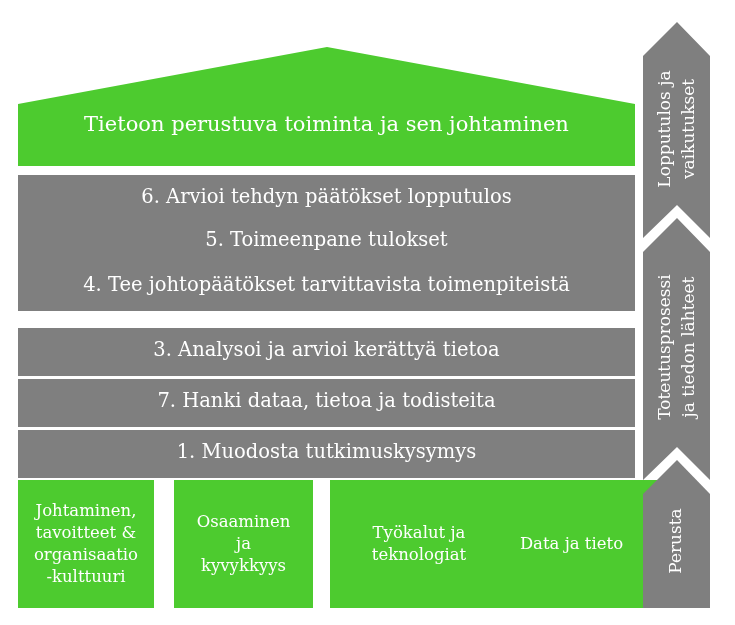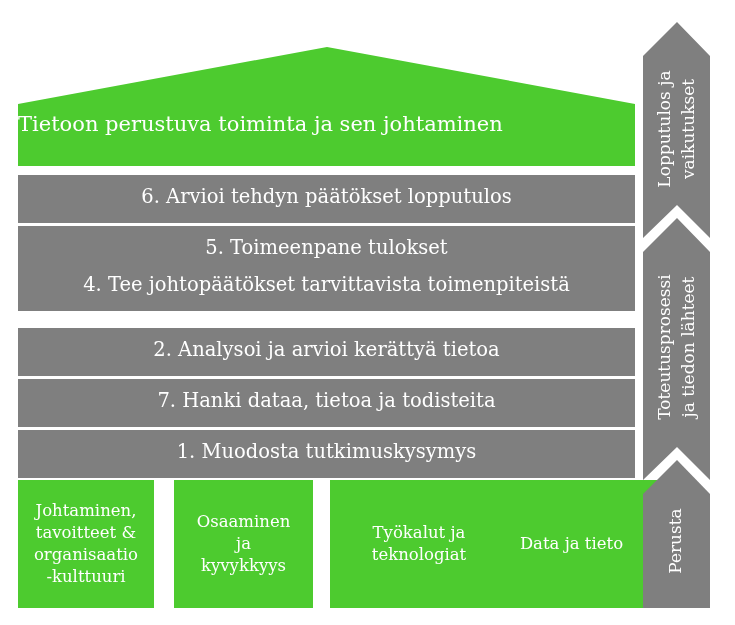--- a/index.html
+++ b/index.html
@@ -1,43 +1,43 @@
 <!DOCTYPE html>
 <html><head>
 <meta charset="utf-8">
 <style>
   html, body { margin:0; padding:0; background:#ffffff; }
   body { width:735px; height:625px; position:relative; overflow:hidden;
          font-family:"DejaVu Serif", serif; }
   .roof { position:absolute; left:0; top:0; }
   .roof-label { position:absolute; left:18px; top:104px; width:617px; height:40px;
-                color:#fff; font-size:21px; line-height:40px; }
+                color:#fff; font-size:21px; text-align:center; line-height:40px; }
   .step { position:absolute; left:18px; width:617px; height:48px; background:#7f7f7f;
           color:#fff; font-size:19.5px; text-align:center; line-height:43px; }
   .pillar { position:absolute; top:480px; height:128px; background:#4dcb2f; color:#fff;
             font-size:16.5px; line-height:22px; text-align:center;
             display:flex; align-items:center; justify-content:center; }
   .pillar span { white-space:pre-line; }
   .side { position:absolute; left:0; top:0; }
   .vlabel { position:absolute; color:#fff; font-size:17px; line-height:24px;
             text-align:center; white-space:pre-line;
             transform:rotate(-90deg); transform-origin:center center; }
 </style>
 </head>
 <body>
 
 <svg class="roof" width="735" height="625">
   <polygon points="18,104 327,47 635,104 635,166 18,166" fill="#4dcb2f"></polygon>
 </svg>
 <div class="roof-label">Tietoon perustuva toiminta ja sen johtaminen</div>
 
 <div class="step" style="top:175px">6. Arvioi tehdyn päätökset lopputulos</div>
-<div class="step" style="top:226px">5. Toimeenpane tulokset</div>
+<div class="step" style="top:218px">5. Toimeenpane tulokset</div>
 <div class="step" style="top:263px">4. Tee johtopäätökset tarvittavista toimenpiteistä</div>
-<div class="step" style="top:328px">2. Analysoi ja arvioi kerättyä tietoa</div>
+<div class="step" style="top:328px">3. Analysoi ja arvioi kerättyä tietoa</div>
 <div class="step" style="top:379px">7. Hanki dataa, tietoa ja todisteita</div>
 <div class="step" style="top:430px">1. Muodosta tutkimuskysymys</div>
 
 <div class="pillar" style="left:18px;width:136px">
     <span>Johtaminen,
 tavoitteet &amp;
 organisaatio
 -kulttuuri</span>
   </div>
 <div class="pillar" style="left:174px;width:139px">

